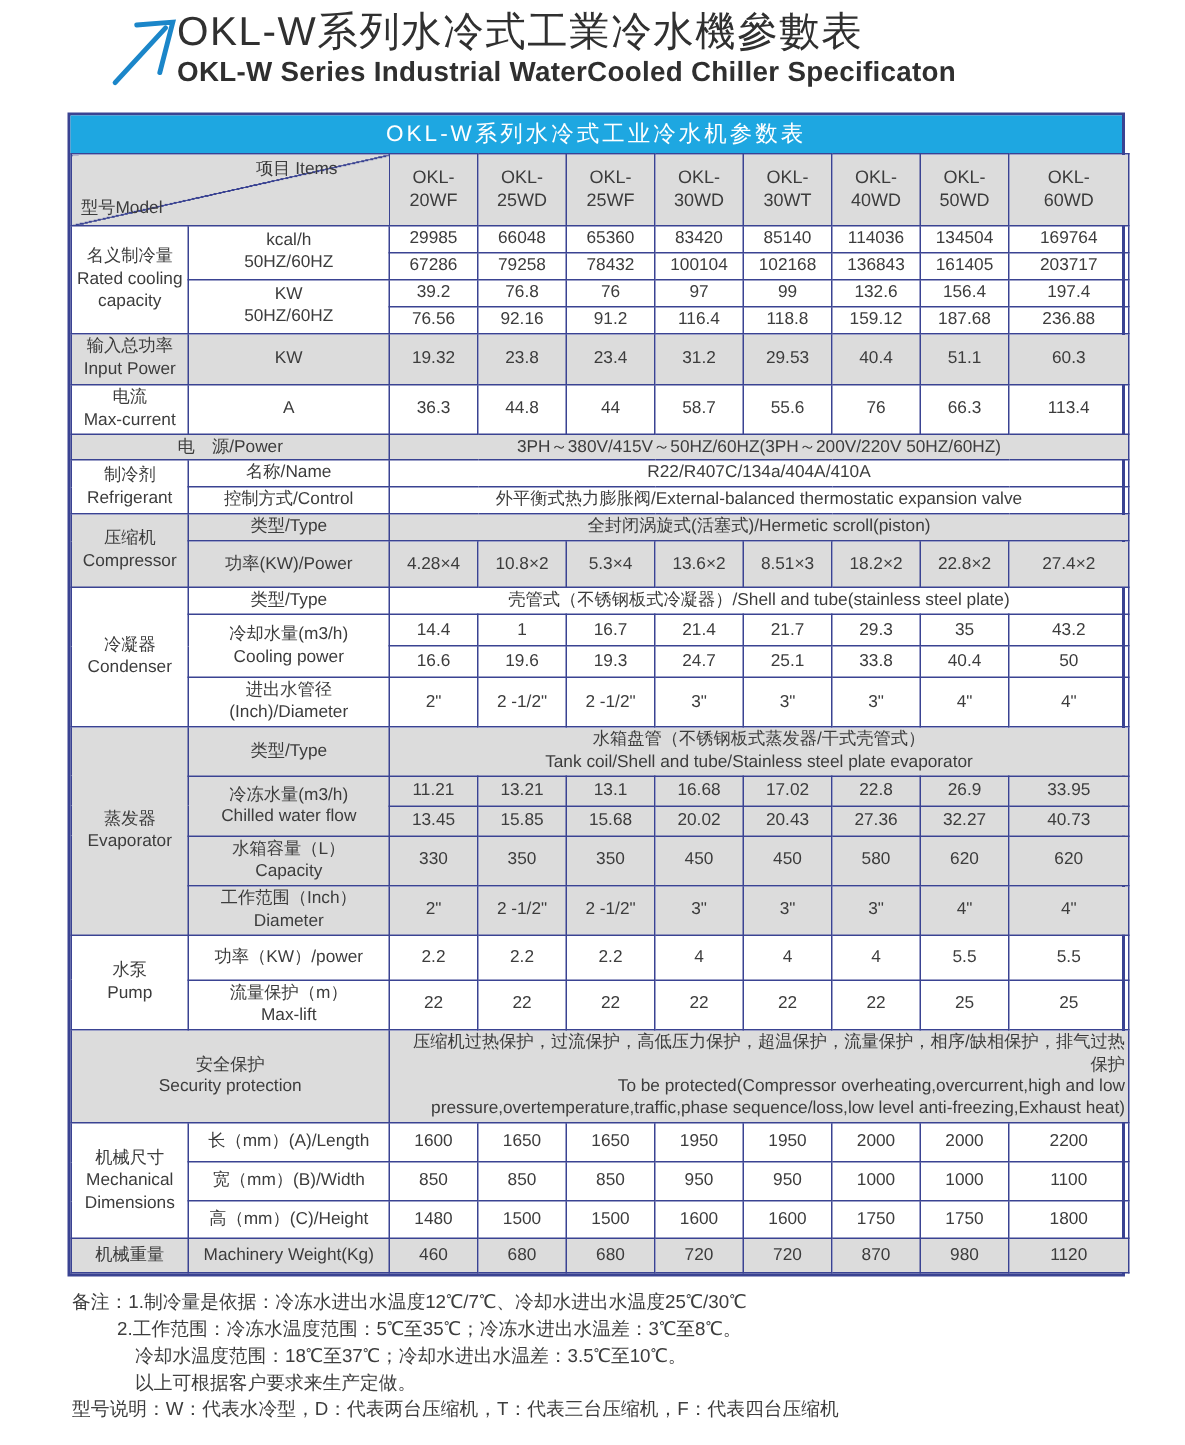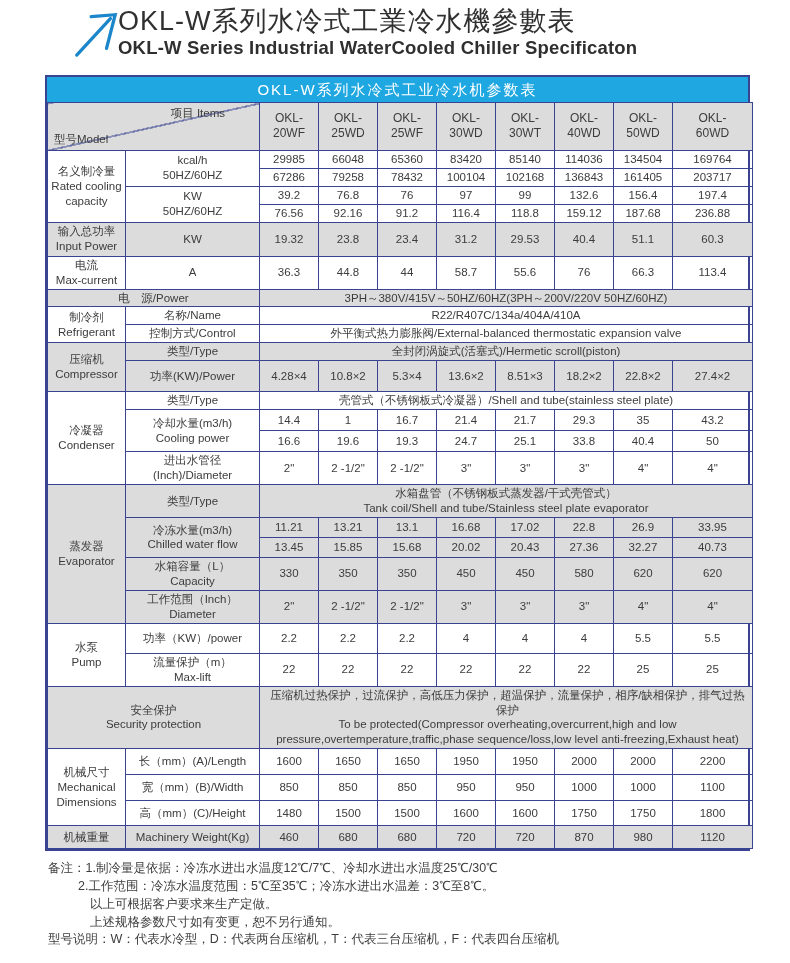--- a/index.html
+++ b/index.html
@@ -23,21 +23,21 @@
   .tablewrap{margin:13px 0 0 45px;width:705px;border:2px solid var(--bd)}
   .banner{background:var(--cyan);color:#fff;text-align:center;font-size:15px;
           height:25px;line-height:25px;letter-spacing:2px;font-weight:400}
   table{border-collapse:collapse;width:100%;table-layout:fixed}
   th,td{
     border:1px solid var(--bd);
     font-size:11.5px;font-weight:400;text-align:center;vertical-align:middle;
     white-space:pre-line;line-height:1.3;padding:1px 2px;overflow:hidden;color:#3c3c3c;
   }
   .gray, tr.gray > th, tr.gray > td{background:var(--gray)}
-  .left{text-align:center;padding-left:5px}
+  .left{text-align:right;padding-left:5px}
   .models th{font-size:12px}
   
   .corner{
     position:relative;padding:0;
     background-image:linear-gradient(to bottom right,
       transparent 49.4%, var(--bd) 49.4%, var(--bd) 50.6%, transparent 50.6%);
     background-color:var(--gray);
     margin-top:12px;
   }
   .corner .c-model{position:absolute;left:6px;bottom:3px;font-size:11.5px}
@@ -386,16 +386,16 @@
           <td>980</td>
           <td>1120</td>
     </tr>
   </tbody>
     </table>
 </div>
 
 <div class="notes">
   <div>备注：1.制冷量是依据：冷冻水进出水温度12℃/7℃、冷却水进出水温度25℃/30℃</div>
   <div class="i1">2.工作范围：冷冻水温度范围：5℃至35℃；冷冻水进出水温差：3℃至8℃。</div>
+  <div class="i2">冷却水温度范围：18℃至37℃；冷却水进出水温差：3.5℃至10℃。</div>
   <div class="i2">以上可根据客户要求来生产定做。</div>
-  <div class="i2">上述规格参数尺寸如有变更，恕不另行通知。</div>
   <div>型号说明：W：代表水冷型，D：代表两台压缩机，T：代表三台压缩机，F：代表四台压缩机</div>
 </div>
 
 </body></html>

